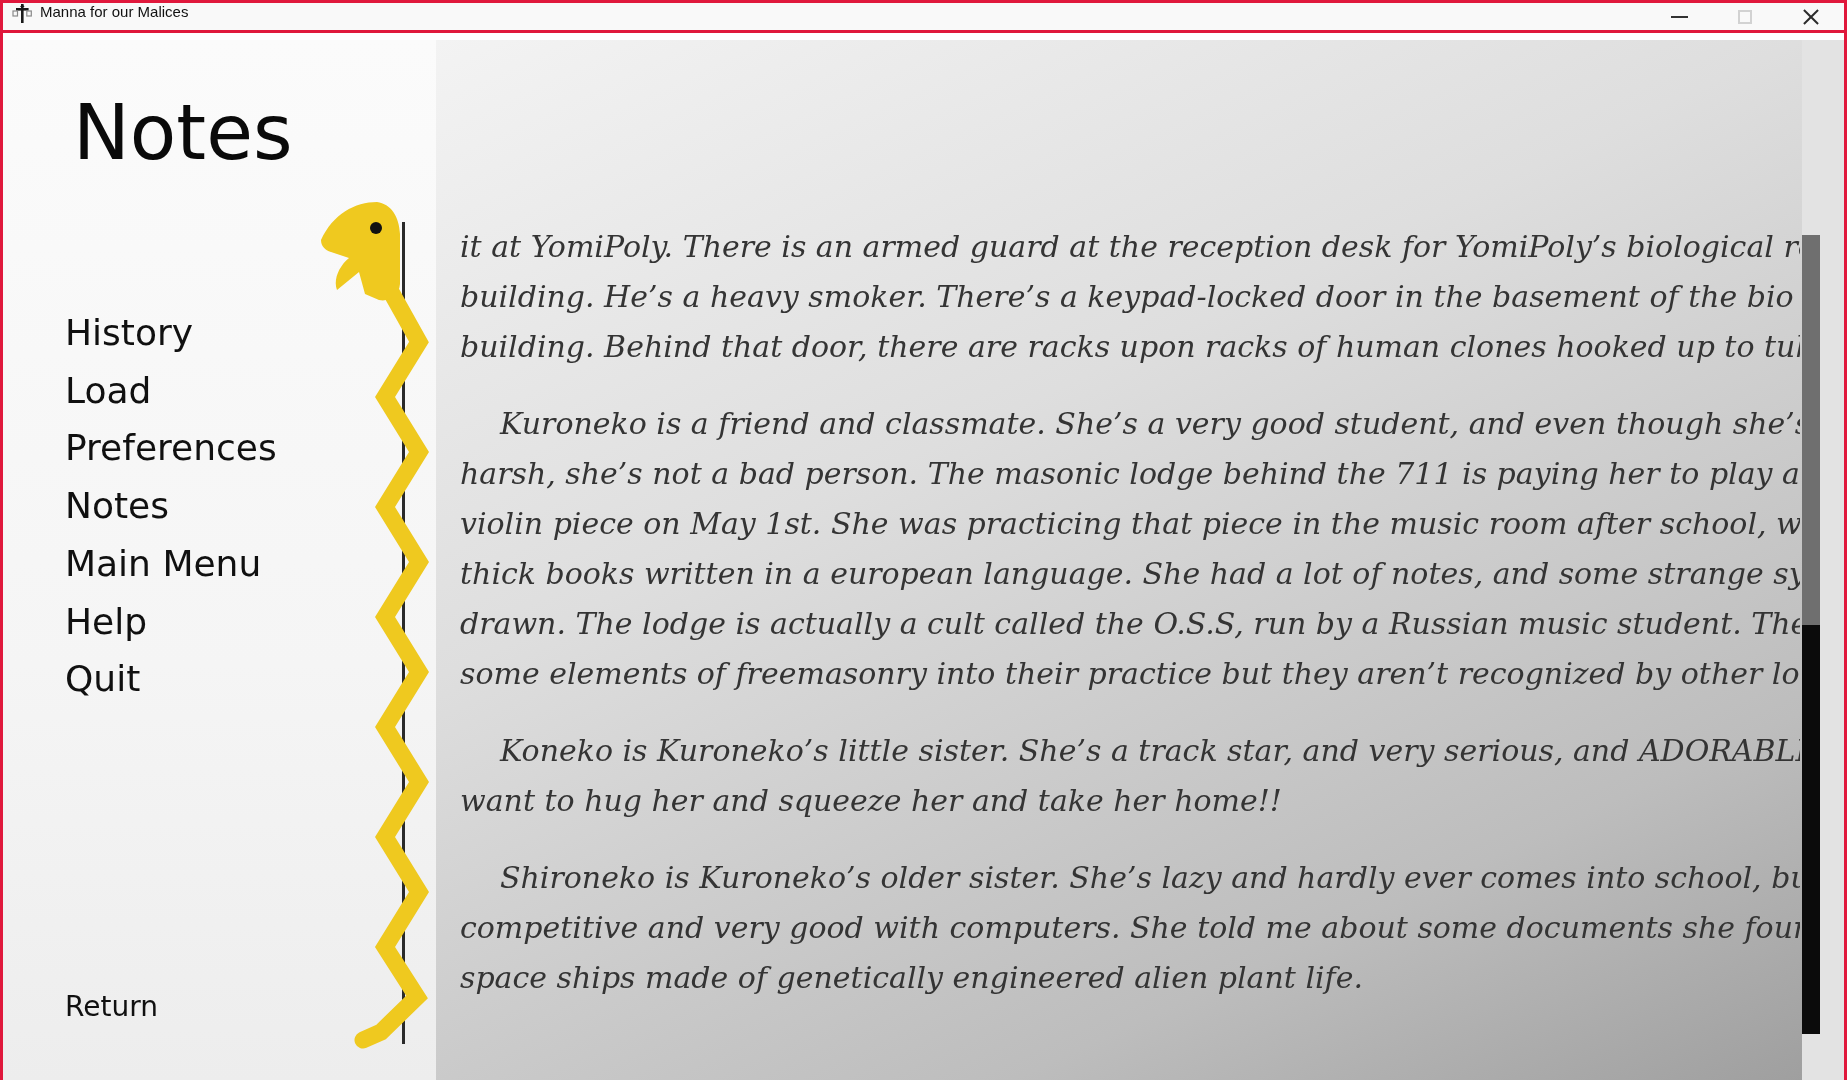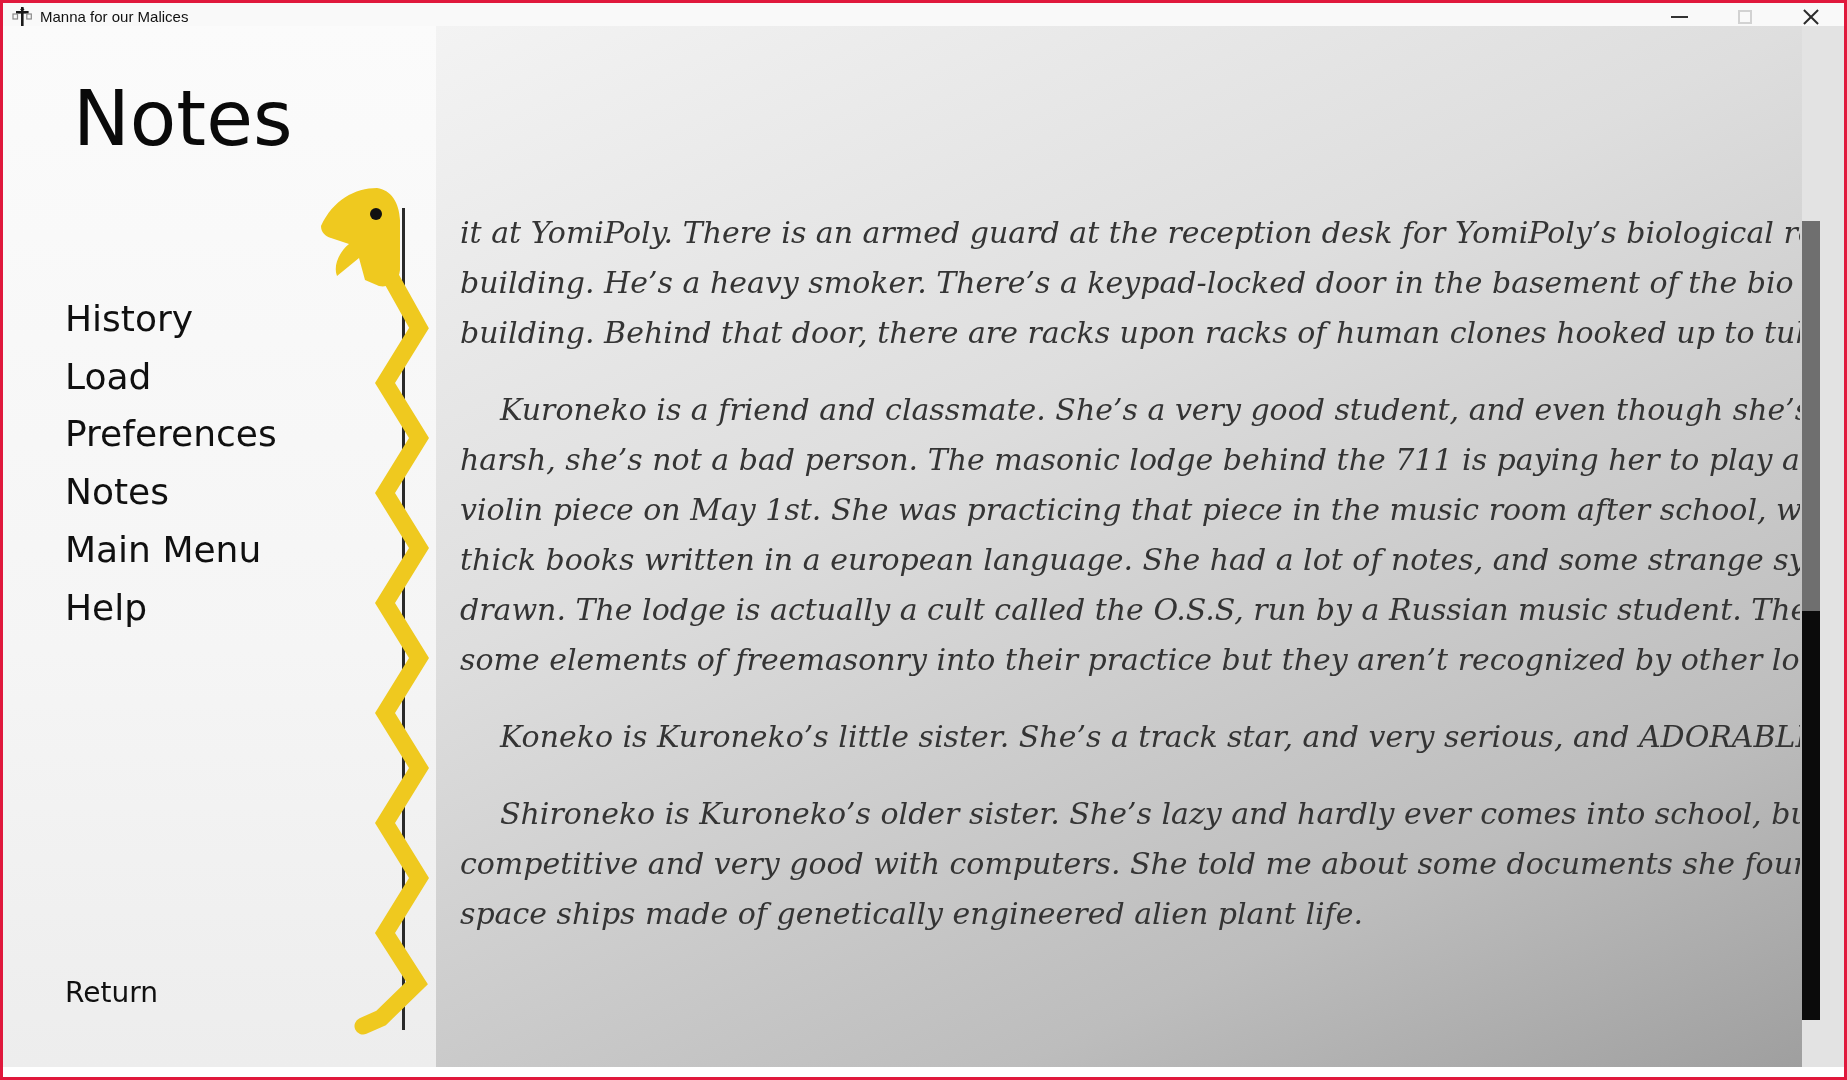--- a/index.html
+++ b/index.html
@@ -6,37 +6,37 @@
   html,body { width:1847px; height:1080px; overflow:hidden; background:#fff; }
   #window {
     position:relative; width:1847px; height:1080px;
     border:3px solid #e0183c;
     font-family:"Liberation Sans", sans-serif;
   }
   
   #titlebar {
     position:absolute; left:0; top:0; width:1841px; height:30px;
     background:#f9f9f9; border-bottom:3px solid #e0183c;
-    display:flex; align-items:center;
+    display:flex; align-items:flex-start;
   }
   #app-icon { margin-left:9px; width:20px; height:22px; flex:0 0 auto; }
   #window-title { margin-left:8px; font-size:15px; color:#111; }
   #tb-buttons { margin-left:auto; display:flex; height:100%; }
   .tb-btn { width:66px; height:100%; display:flex; align-items:center; justify-content:center; cursor:default; }
   .min-glyph { width:17px; height:2px; background:#333; }
   .max-glyph { width:14px; height:14px; border:2px solid #d2d2d2; background:transparent; }
   .close-glyph { position:relative; width:18px; height:18px; }
   .close-glyph::before, .close-glyph::after {
     content:""; position:absolute; left:-1px; top:8px; width:20px; height:2px; background:#2b2b2b;
   }
   .close-glyph::before { transform:rotate(45deg); }
   .close-glyph::after  { transform:rotate(-45deg); }
 
   
-  #client { position:absolute; left:0; top:23px; width:1841px; height:1041px; background:#0ea5e9; }
+  #client { position:absolute; left:0; top:37px; width:1841px; height:1041px; background:#0ea5e9; }
 
   
   #sidebar {
     position:absolute; left:0; top:0; width:433px; height:1041px;
     background:linear-gradient(180deg,#fbfbfb 0%,#f5f5f5 60%,#ededed 100%);
   }
   #page-title {
     position:absolute; left:70px; top:48px;
     font-family:"DejaVu Sans", sans-serif; font-size:76px; color:#0a0a0a; letter-spacing:0;
   }
@@ -112,20 +112,21 @@
 
     <div id="sidebar">
       <div id="page-title">Notes</div>
       <div id="menu">
         <div class="menu-item">History</div>
         <div class="menu-item">Load</div>
         <div class="menu-item">Preferences</div>
         <div class="menu-item">Notes</div>
         <div class="menu-item">Main Menu</div>
         <div class="menu-item">Help</div>
+        <div class="menu-item">Quit</div>
       </div>
       <div id="return-button">Return</div>
     </div>
 
     <div id="content">
       <div id="notes-text">
         <div class="para">
           <div class="line">it at YomiPoly. There is an armed guard at the reception desk for YomiPoly’s biological research</div>
           <div class="line">building. He’s a heavy smoker. There’s a keypad-locked door in the basement of the bio research</div>
           <div class="line">building. Behind that door, there are racks upon racks of human clones hooked up to tubes and</div>
@@ -133,20 +134,21 @@
         <div class="para indent">
           <div class="line">Kuroneko is a friend and classmate. She’s a very good student, and even though she’s pretty</div>
           <div class="line">harsh, she’s not a bad person. The masonic lodge behind the 711 is paying her to play a complicated</div>
           <div class="line">violin piece on May 1st. She was practicing that piece in the music room after school, with some</div>
           <div class="line">thick books written in a european language. She had a lot of notes, and some strange symbols</div>
           <div class="line">drawn. The lodge is actually a cult called the O.S.S, run by a Russian music student. They combine</div>
           <div class="line">some elements of freemasonry into their practice but they aren’t recognized by other lodges.</div>
         </div>
         <div class="para indent">
           <div class="line">Koneko is Kuroneko’s little sister. She’s a track star, and very serious, and ADORABLE! I just</div>
+          <div class="line">want to hug her and squeeze her and take her home!!</div>
         </div>
         <div class="para indent">
           <div class="line">Shironeko is Kuroneko’s older sister. She’s lazy and hardly ever comes into school, but she’s super</div>
           <div class="line">competitive and very good with computers. She told me about some documents she found, involving</div>
           <div class="line">space ships made of genetically engineered alien plant life.</div>
         </div>
       </div>
     </div>
 
     <div id="divider"></div>

